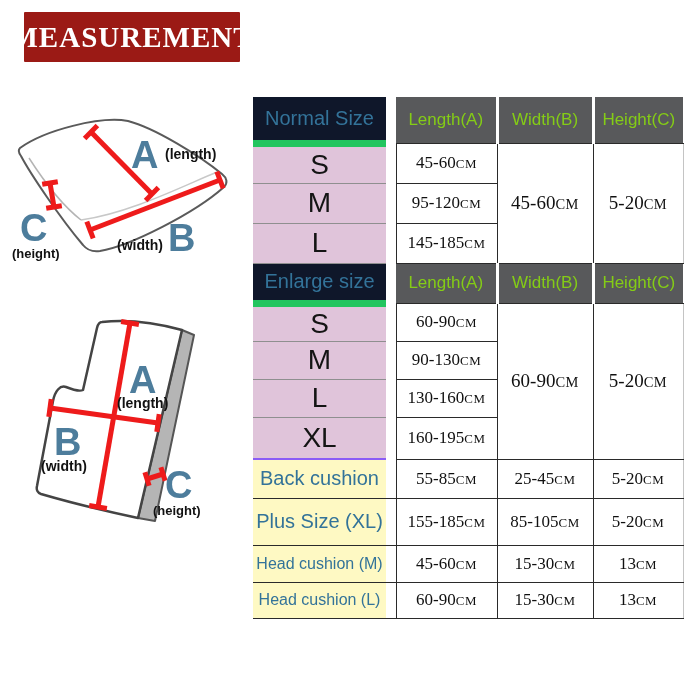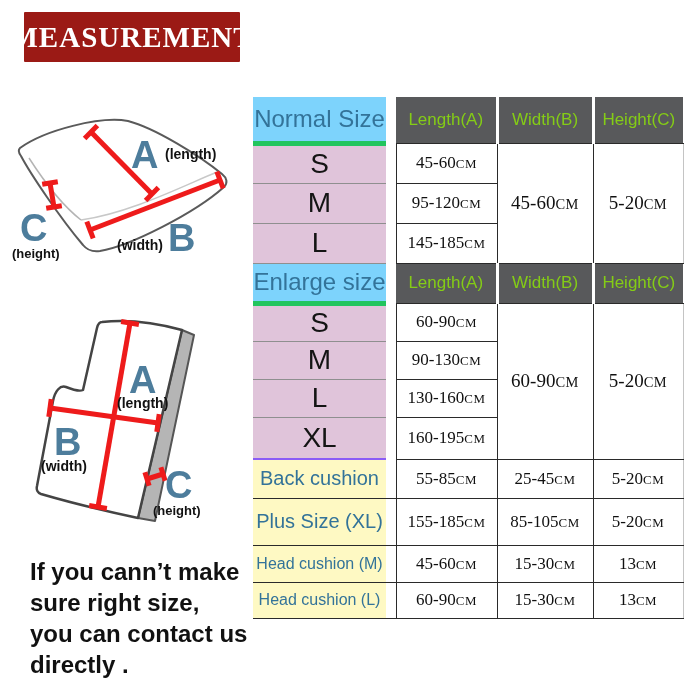--- a/index.html
+++ b/index.html
@@ -20,21 +20,21 @@
 
   
   table.size-table{position:absolute;left:253px;top:97px;width:430px;border-collapse:collapse;table-layout:fixed;}
   table.size-table th,table.size-table td{padding:0;text-align:center;vertical-align:middle;font-weight:normal;}
 
   .rh1{height:46px}.rs1{height:40px}.rh2{height:40px}.rs2{height:38px}.rxl{height:42px}
   .rb{height:39px}.rp{height:47px}.rm{height:37px}.rl{height:36px}
 
   .gray{background:#58595b;color:#84cc16;font-weight:bold;font-size:17px;border-bottom:1px solid #2a2a2a;}
   .gap{border-left:3px solid #ffffff;}
-  .sec-label{background:#7dd3fc;color:#337399;font-weight:bold;font-size:24px;border-bottom:5px solid #22c55e;}
+  .sec-label{background:#0f172a;color:#337399;font-weight:bold;font-size:20px;border-bottom:7px solid #22c55e;}
   .pink{background:#e0c4da;color:#141414;font-weight:bold;font-size:28px;border-bottom:1px solid #8f8f8f;}
   tr.rxl td.pink{border-bottom:2px solid #8b5cf6;}
   .gut{border:none;background:#fff;}
   .gx{border-bottom:1px solid #2a2a2a;}
   .d{font-family:"Liberation Serif",serif;font-size:17px;color:#101010;
      border-bottom:1px solid #2a2a2a;border-left:1px solid #2a2a2a;background:#fff;}
   .merged{font-size:19px;}
   .ch{border-right:1px solid #c4c4c4;}
   .xlabel{color:#337399;font-weight:bold;font-size:20px;border-bottom:1px solid #2a2a2a;background:#fef9c3;}
   .xlabel.sm{font-size:16px;}
@@ -103,26 +103,20 @@
     </g>
 
     <text x="124" y="100" font-size="38" font-weight="bold" fill="#4d7d9c">A</text>
     <text x="112" y="115" font-size="14" font-weight="bold" fill="#111">(length)</text>
     <text x="49" y="162" font-size="38" font-weight="bold" fill="#4d7d9c">B</text>
     <text x="36" y="178" font-size="14" font-weight="bold" fill="#111">(width)</text>
     <text x="160" y="205" font-size="38" font-weight="bold" fill="#4d7d9c">C</text>
     <text x="148" y="222" font-size="13" font-weight="bold" fill="#111">(height)</text>
   </svg>
 
-  <div class="note">
-    <div>If you cann’t make</div>
-    <div>sure right size,</div>
-    <div>you can contact us</div>
-    <div>directly .</div>
-  </div>
 
   <table class="size-table">
     <colgroup>
       <col style="width:133px">
         <col style="width:10px">
       <col style="width:101px">
         <col style="width:96px">
         <col style="width:90px">
     </colgroup>
 

